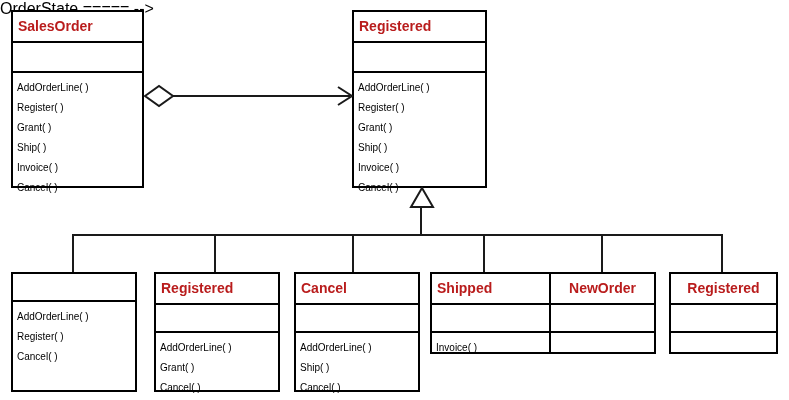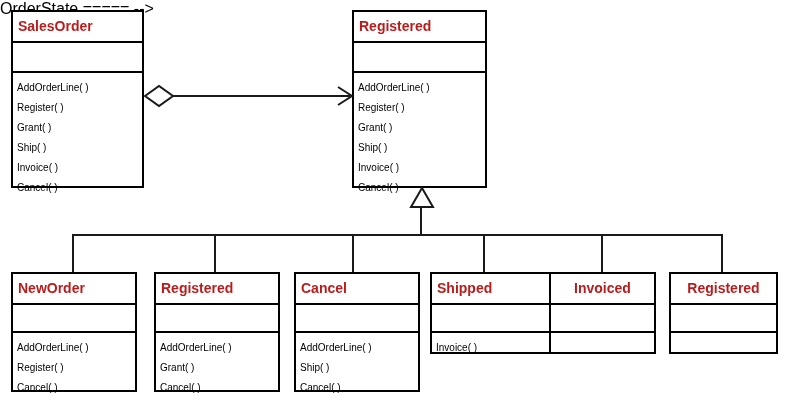--- a/index.html
+++ b/index.html
@@ -147,21 +147,20 @@
   
   <div class="line-v" style="left:72px; top:234px; height:38px;"></div>
   <div class="line-v" style="left:214px; top:234px; height:38px;"></div>
   <div class="line-v" style="left:352px; top:234px; height:38px;"></div>
   <div class="line-v" style="left:483px; top:234px; height:38px;"></div>
   <div class="line-v" style="left:601px; top:234px; height:38px;"></div>
   <div class="line-v" style="left:721px; top:234px; height:38px;"></div>
 
   
   <div class="uml-class" style="left:11px; top:272px; width:126px; height:120px;">
-    <div class="uml-compartment uml-name">NewOrder</div>
     <div class="uml-compartment uml-attrs"></div>
     <div class="uml-compartment uml-ops">
       <div class="uml-op">AddOrderLine( )</div>
       <div class="uml-op">Register( )</div>
       <div class="uml-op">Cancel( )</div>
     </div>
   </div>
 
   
   <div class="uml-class" style="left:154px; top:272px; width:126px; height:120px;">
@@ -189,21 +188,21 @@
   <div class="uml-class" style="left:430px; top:272px; width:130px; height:82px;">
     <div class="uml-compartment uml-name">Shipped</div>
     <div class="uml-compartment uml-attrs"></div>
     <div class="uml-compartment uml-ops">
       <div class="uml-op">Invoice( )</div>
     </div>
   </div>
 
   
   <div class="uml-class" style="left:549px; top:272px; width:107px; height:82px;">
-    <div class="uml-compartment uml-name centered">Invoiced</div>
+    <div class="uml-compartment uml-name centered">NewOrder</div>
     <div class="uml-compartment uml-attrs"></div>
     <div class="uml-compartment uml-ops"></div>
   </div>
 
   
   <div class="uml-class" style="left:669px; top:272px; width:109px; height:82px;">
     <div class="uml-compartment uml-name centered">Registered</div>
     <div class="uml-compartment uml-attrs"></div>
     <div class="uml-compartment uml-ops"></div>
   </div>

